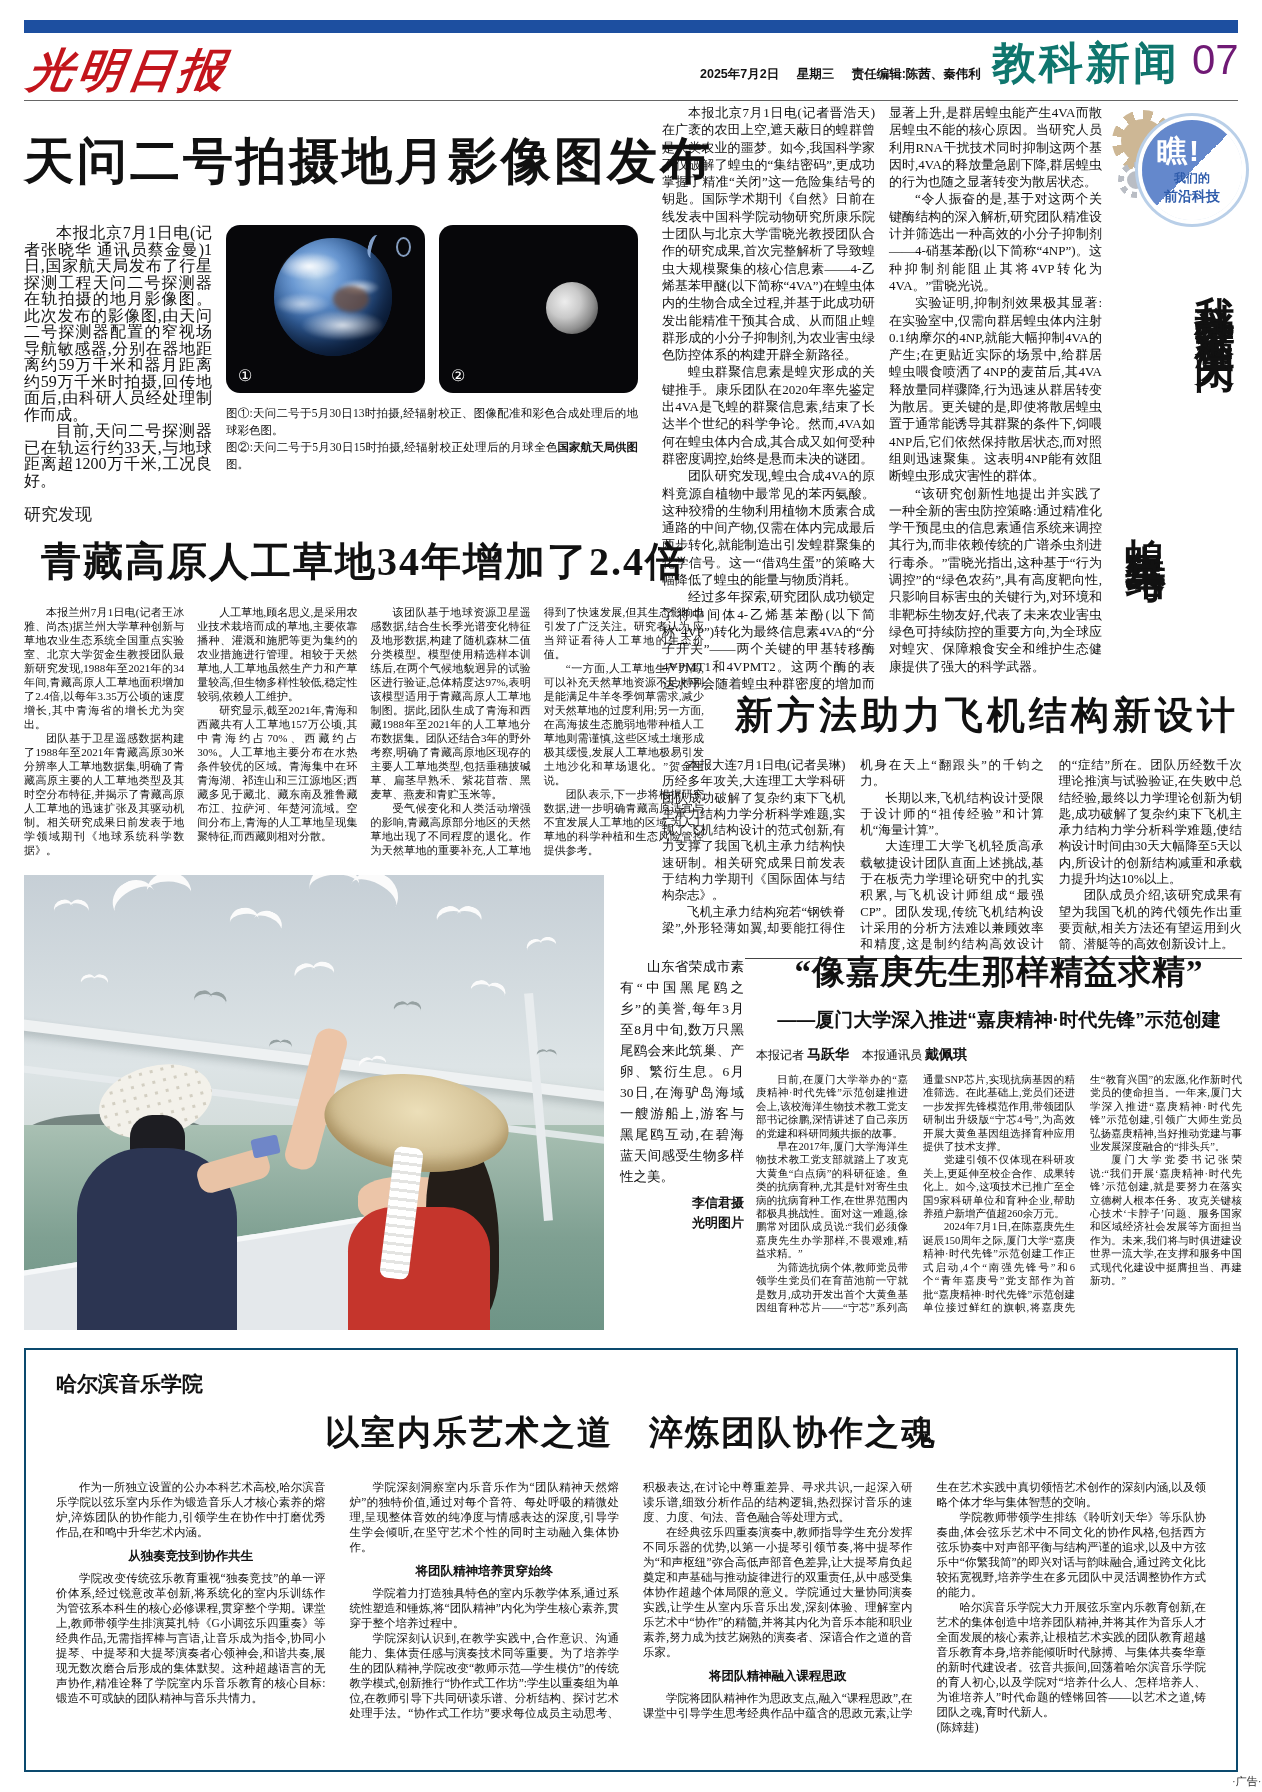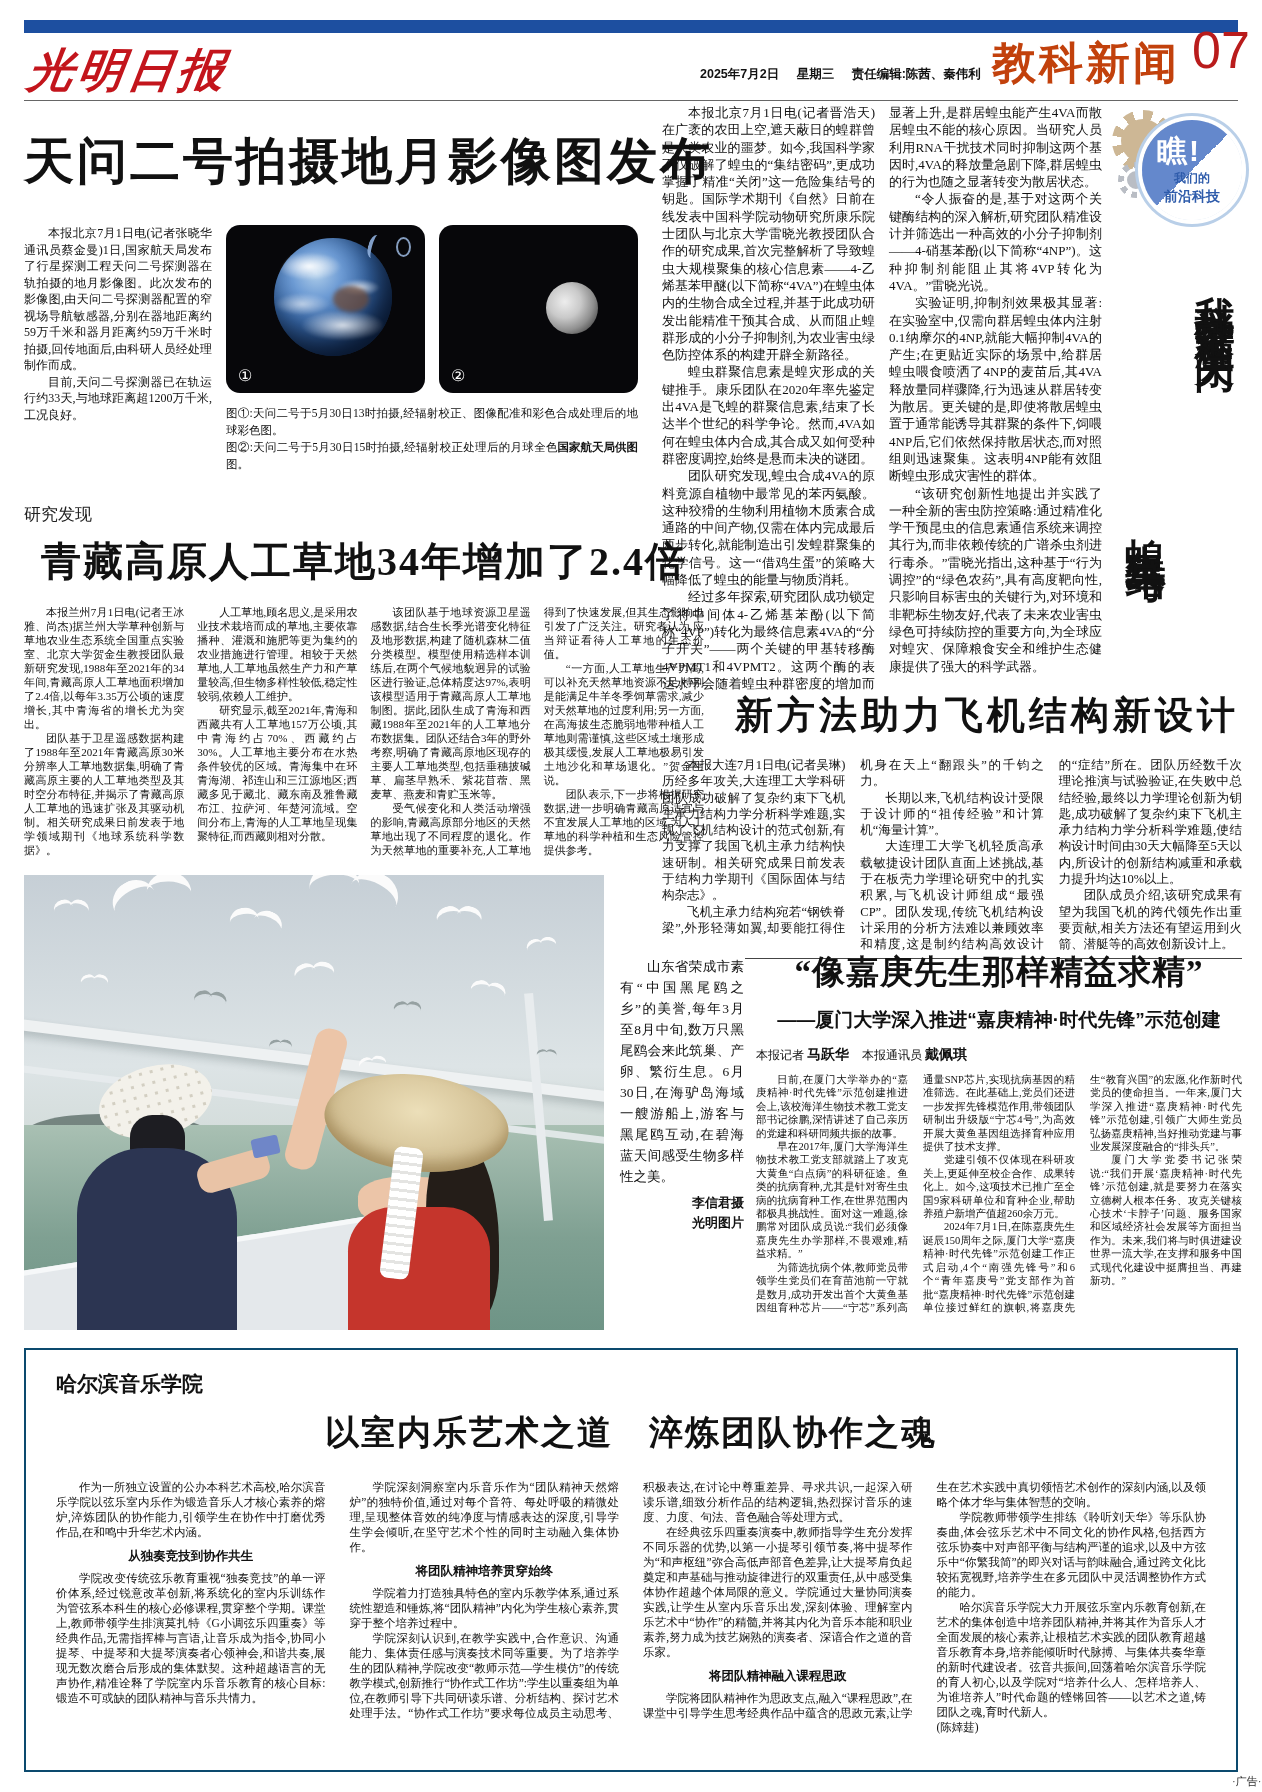--- a/index.html
+++ b/index.html
@@ -6,33 +6,33 @@
   html,body{background:#e8e8e8}
   .page{position:relative;width:1262px;height:1792px;background:#ffffff;margin:0 auto;
         font-family:"Liberation Serif","DejaVu Serif",serif;color:#111;overflow:hidden}
   
   .topbar{position:absolute;left:24px;top:20px;width:1214px;height:13px;background:#1d4fa0}
   .masthead{position:absolute;left:28px;top:40px;font-size:46px;font-weight:bold;font-style:italic;
             color:#c3151c;letter-spacing:4px;transform:skewX(-8deg);font-family:"Liberation Serif",serif}
   .dateline{position:absolute;left:700px;top:66px;font-size:12.5px;font-family:"Liberation Sans",sans-serif;
             color:#111;font-weight:bold;white-space:nowrap}
   .dateline span{margin-right:14px}
-  .sectiontitle{position:absolute;left:992px;top:34px;font-size:44px;font-weight:bold;color:#c2410c;
+  .sectiontitle{position:absolute;left:992px;top:34px;font-size:44px;font-weight:bold;color:#0f766e;
             letter-spacing:3px;font-family:"Liberation Sans",sans-serif}
-  .pagenum{position:absolute;left:1192px;top:20px;font-size:52px;color:#b91c1c;font-family:"Liberation Sans",sans-serif}
+  .pagenum{position:absolute;left:1192px;top:36px;font-size:42px;color:#701a75;font-family:"Liberation Sans",sans-serif}
   .headrule{position:absolute;left:24px;top:100px;width:1214px;height:1px;background:#666}
   
   .ind{text-indent:2em}
   .just{text-align:justify}
   p.bp{margin:0}
   
   .sec-tianwen{position:absolute;left:24px;top:112px;width:616px}
   .tw-h1{font-size:50px;font-weight:800;letter-spacing:3px;margin:16px 0 30px;white-space:nowrap}
   .tw-row{display:flex;gap:14px}
-  .tw-text{width:188px;font-size:12px;line-height:16.5px}
+  .tw-text{width:188px;font-size:16px;line-height:16.5px}
   .tw-figs{width:412px}
   .figrow{display:flex;gap:14px}
   .fig{width:199px;height:168px;background:#07070a;border-radius:14px;position:relative;overflow:hidden}
   .earth{position:absolute;left:24%;top:8%;width:118px;height:118px;border-radius:50%;
          background:radial-gradient(circle at 36% 30%,#aecdea 0%,#6d9bd4 22%,#33619f 48%,#16386e 74%,#0a1e40 100%);
          box-shadow:inset -12px -16px 26px rgba(0,0,0,.55)}
   .earth::before{content:"";position:absolute;inset:0;border-radius:50%;filter:blur(1px);background:
      radial-gradient(ellipse 46px 20px at 30% 24%,rgba(255,255,255,.95),transparent 70%),
      radial-gradient(ellipse 60px 22px at 58% 74%,rgba(255,255,255,.8),transparent 70%),
      radial-gradient(ellipse 30px 12px at 72% 42%,rgba(255,255,255,.8),transparent 70%),

